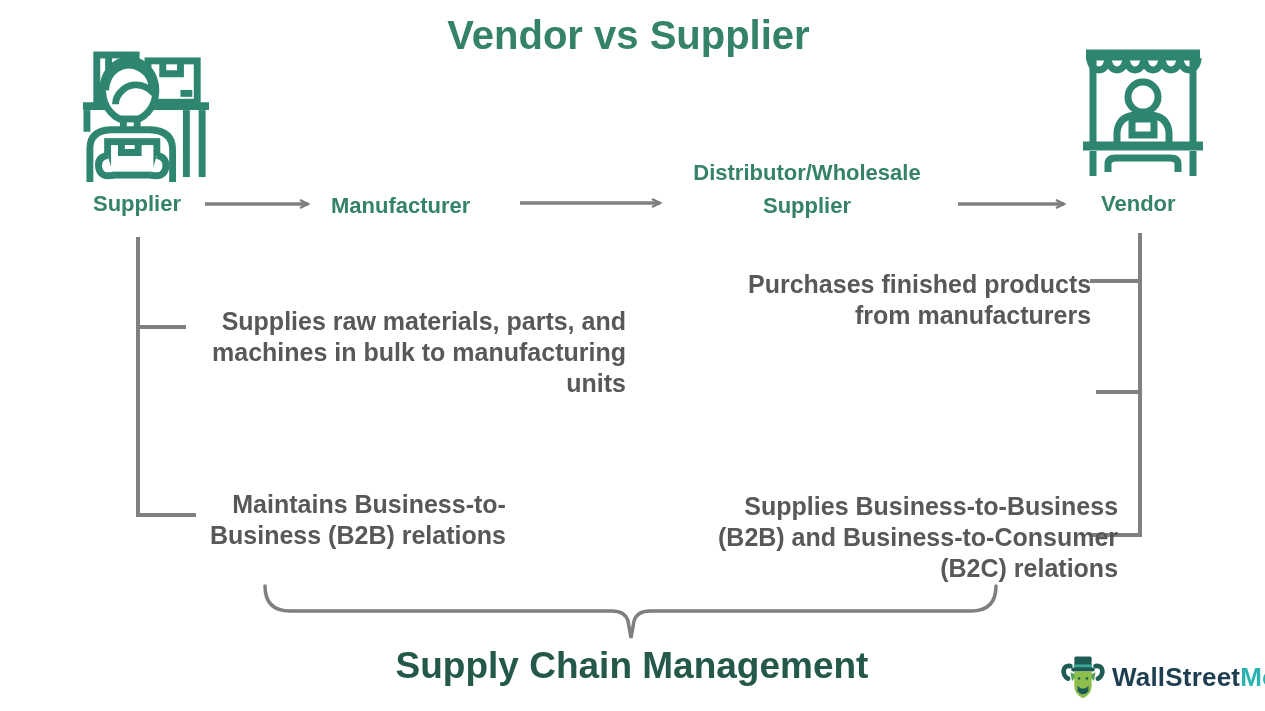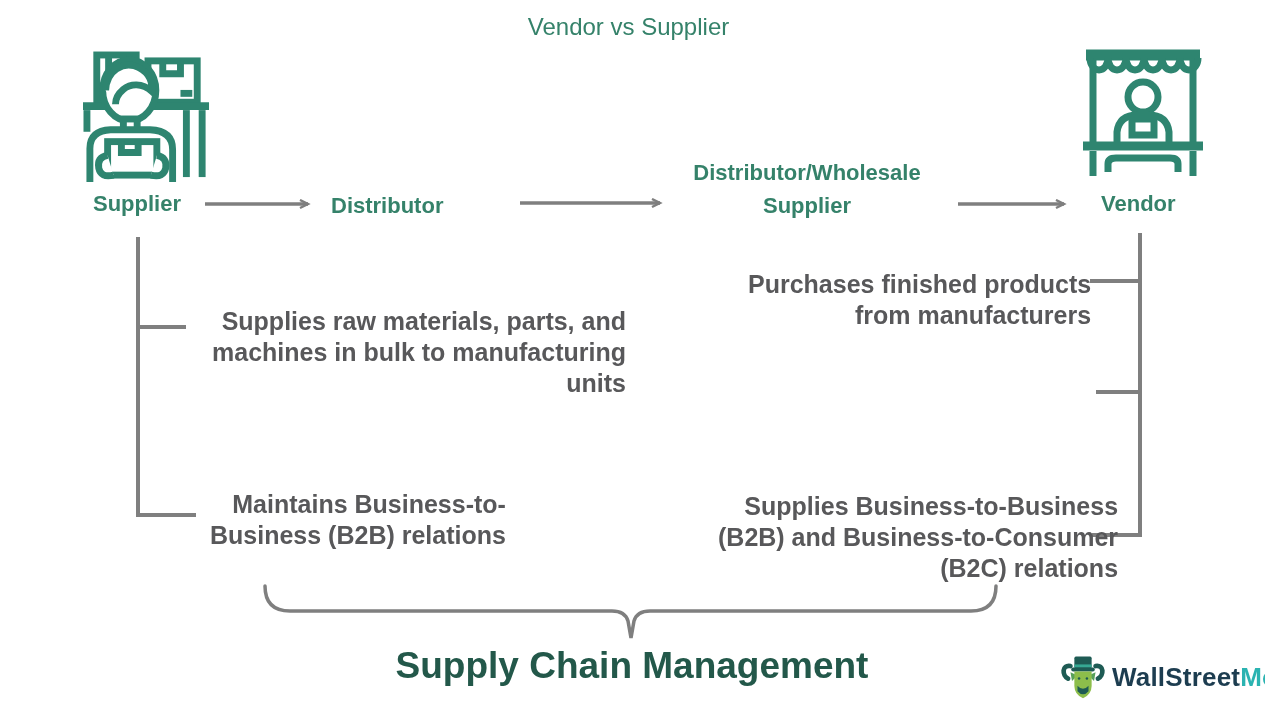--- a/index.html
+++ b/index.html
@@ -8,21 +8,21 @@
     --logo_navy:#1D3D50; --logo_teal:#2BB3B1;
   }
   html,body{margin:0;padding:0;background:#fff;}
   .canvas{
     position:relative;width:1265px;height:711px;background:#fff;overflow:hidden;
     font-family:"Liberation Sans",sans-serif;
   }
   .abs{position:absolute;}
   .page-title{
     left:0;right:8px;top:13px;text-align:center;
-    font-size:24px;font-weight:normal;color:var(--title_teal,#35826A);
+    font-size:40px;font-weight:bold;color:var(--title_teal,#35826A);
   }
   .flow-label{
     font-size:22px;font-weight:bold;color:var(--title_teal,#35826A);
     white-space:pre-line;line-height:33px;
   }
   .note{
     font-size:25px;font-weight:bold;color:var(--text_gray,#58585A);
     line-height:31px;white-space:pre-line;text-align:right;
   }
   .scm-label{
@@ -99,21 +99,21 @@
       <path d="M39,95 L39,84 Q41,67 60,67 L70,67 Q89,67 91,84 L91,95"></path>
       <rect x="54" y="71" width="22" height="16"></rect>
       <line x1="5" y1="98" x2="125" y2="98" stroke-width="9"></line>
       <line x1="15" y1="103" x2="15" y2="128"></line>
       <line x1="115" y1="103" x2="115" y2="128"></line>
       <path d="M30,124 L30,116 Q30,110 38,110 L92,110 Q100,110 100,116 L100,124"></path>
     </svg>
   </div>
 
   <div class="abs flow-label" style="left:93px;top:187px;">Supplier</div>
-  <div class="abs flow-label" style="left:331px;top:189px;">Distributor</div>
+  <div class="abs flow-label" style="left:331px;top:189px;">Manufacturer</div>
   <div class="abs flow-label" style="left:659px;top:156px;width:296px;text-align:center;">Distributor/Wholesale
 Supplier</div>
   <div class="abs flow-label" style="left:1101px;top:187px;">Vendor</div>
 
   <div class="abs note" style="left:212px;top:306px;">Supplies raw materials, parts, and
 machines in bulk to manufacturing
 units</div>
   <div class="abs note" style="left:210px;top:489px;">Maintains Business-to-
 Business (B2B) relations</div>
 

